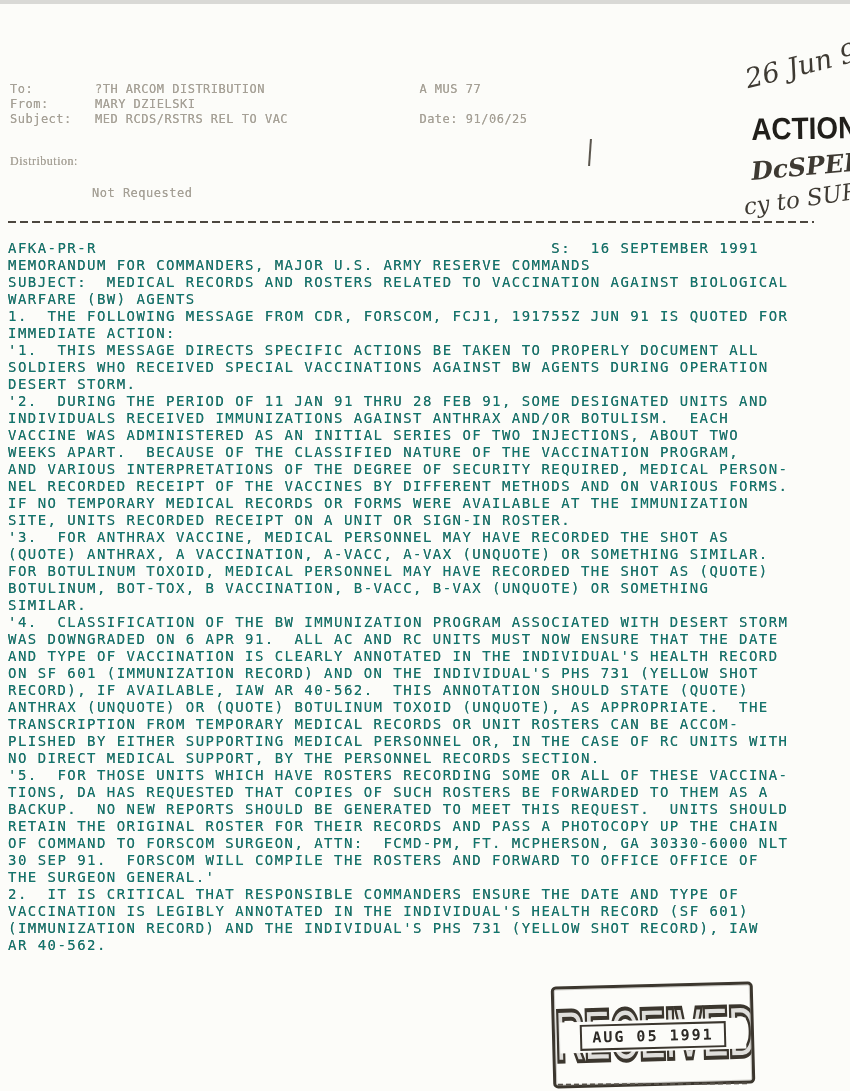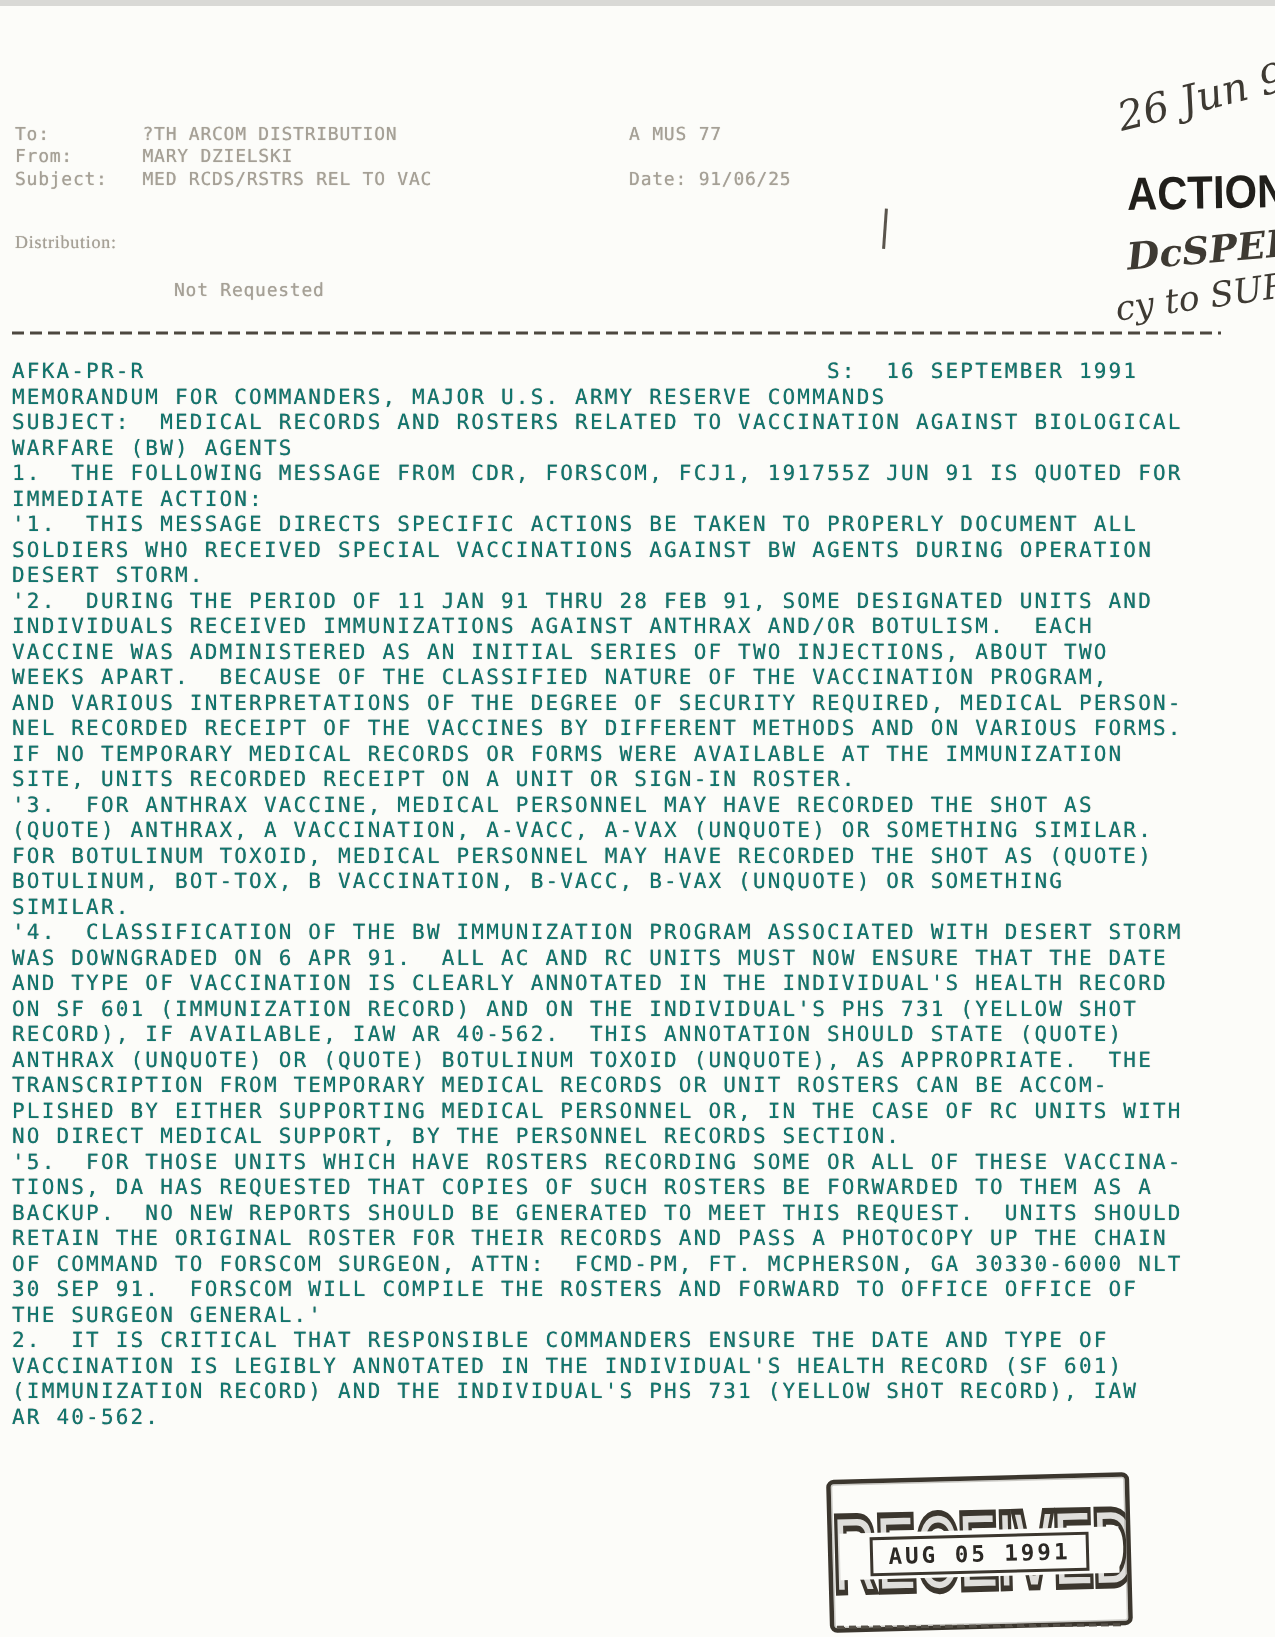--- a/index.html
+++ b/index.html
@@ -27,21 +27,21 @@
   .dist-label {
     position: absolute;
     left: 10px; top: 150px;
     font-size: 12px; letter-spacing: 0.5px;
     color: #a5a096; white-space: pre;
     text-shadow: 0 0 0.6px #b4afa5;
     font-family: Liberation Serif, serif;
   }
   .dist-value {
     position: absolute;
-    left: 116px; top: 182px;
+    left: 92px; top: 182px;
     font-size: 12px; letter-spacing: 0.5px;
     color: #a5a096; white-space: pre;
     text-shadow: 0 0 0.6px #b4afa5;
   }
 
   
   .hand {
     position: absolute;
     font-family: "DejaVu Serif", serif;
     font-style: italic;

